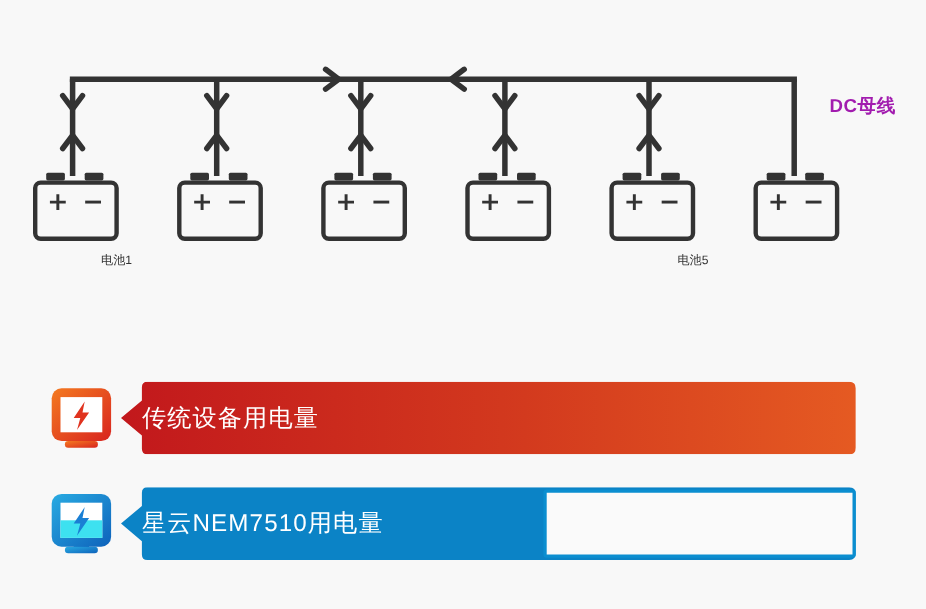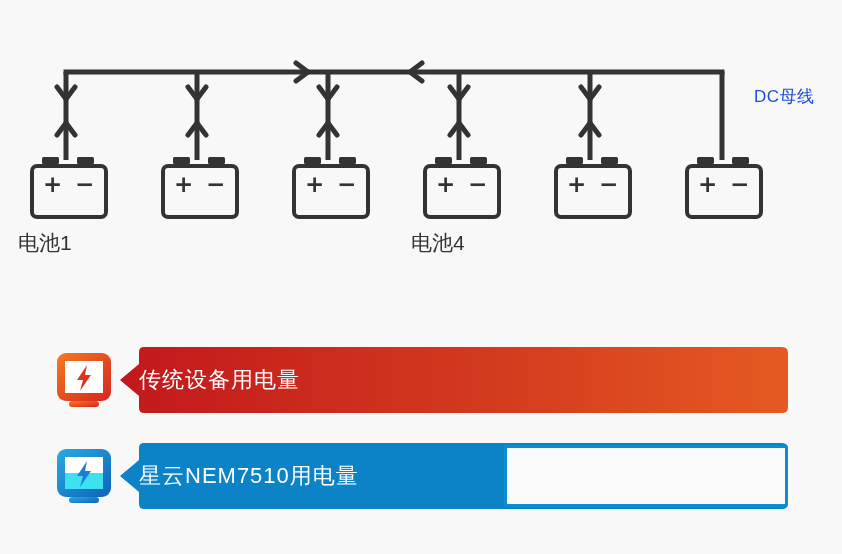--- a/index.html
+++ b/index.html
@@ -28,23 +28,24 @@
     left: 0; top: 0;
     width: 842px;
     height: 300px;
   }
 
   .bus-label {
     position: absolute;
     left: 754px;
     top: 85px;
     font-size: 17px;
-    color: #1d4ed8;
+    color: #a21caf;
     letter-spacing: 0.5px;
     white-space: nowrap;
+    font-weight: bold;
   }
 
   
   .battery {
     position: absolute;
     width: 78px;
     top: 157px;
   }
   .bat-icon {
     position: relative;
@@ -81,30 +82,30 @@
     font-weight: 700;
     font-family: "DejaVu Sans", sans-serif;
   }
   .bat-sym.plus { left: 13px; }
   .bat-sym.minus { left: 45px; }
   .bat-label {
     position: absolute;
     top: 72px;
     left: -12px;
     width: 102px;
-    text-align: left;
-    font-size: 21px;
+    text-align: right;
+    font-size: 11px;
     color: #333333;
     white-space: nowrap;
   }
 
   
   .cmp-row {
     position: absolute;
-    left: 15px;
+    left: 5px;
     width: 744px;
     height: 66px;
   }
   .cmp-icon {
     position: absolute;
     left: 38px;
     top: 2px;
     width: 62px;
     height: 62px;
   }
@@ -207,31 +208,31 @@
   </div>
 
   <div class="battery" style="left:423px">
     <div class="bat-icon">
       <div class="bat-term l"></div>
       <div class="bat-term r"></div>
       <div class="bat-body"></div>
       <div class="bat-sym plus">+</div>
       <div class="bat-sym minus">−</div>
     </div>
-    <div class="bat-label">电池4</div>
   </div>
 
   <div class="battery" style="left:554px">
     <div class="bat-icon">
       <div class="bat-term l"></div>
       <div class="bat-term r"></div>
       <div class="bat-body"></div>
       <div class="bat-sym plus">+</div>
       <div class="bat-sym minus">−</div>
     </div>
+    <div class="bat-label">电池5</div>
   </div>
 
   <div class="battery" style="left:685px">
     <div class="bat-icon">
       <div class="bat-term l"></div>
       <div class="bat-term r"></div>
       <div class="bat-body"></div>
       <div class="bat-sym plus">+</div>
       <div class="bat-sym minus">−</div>
     </div>

